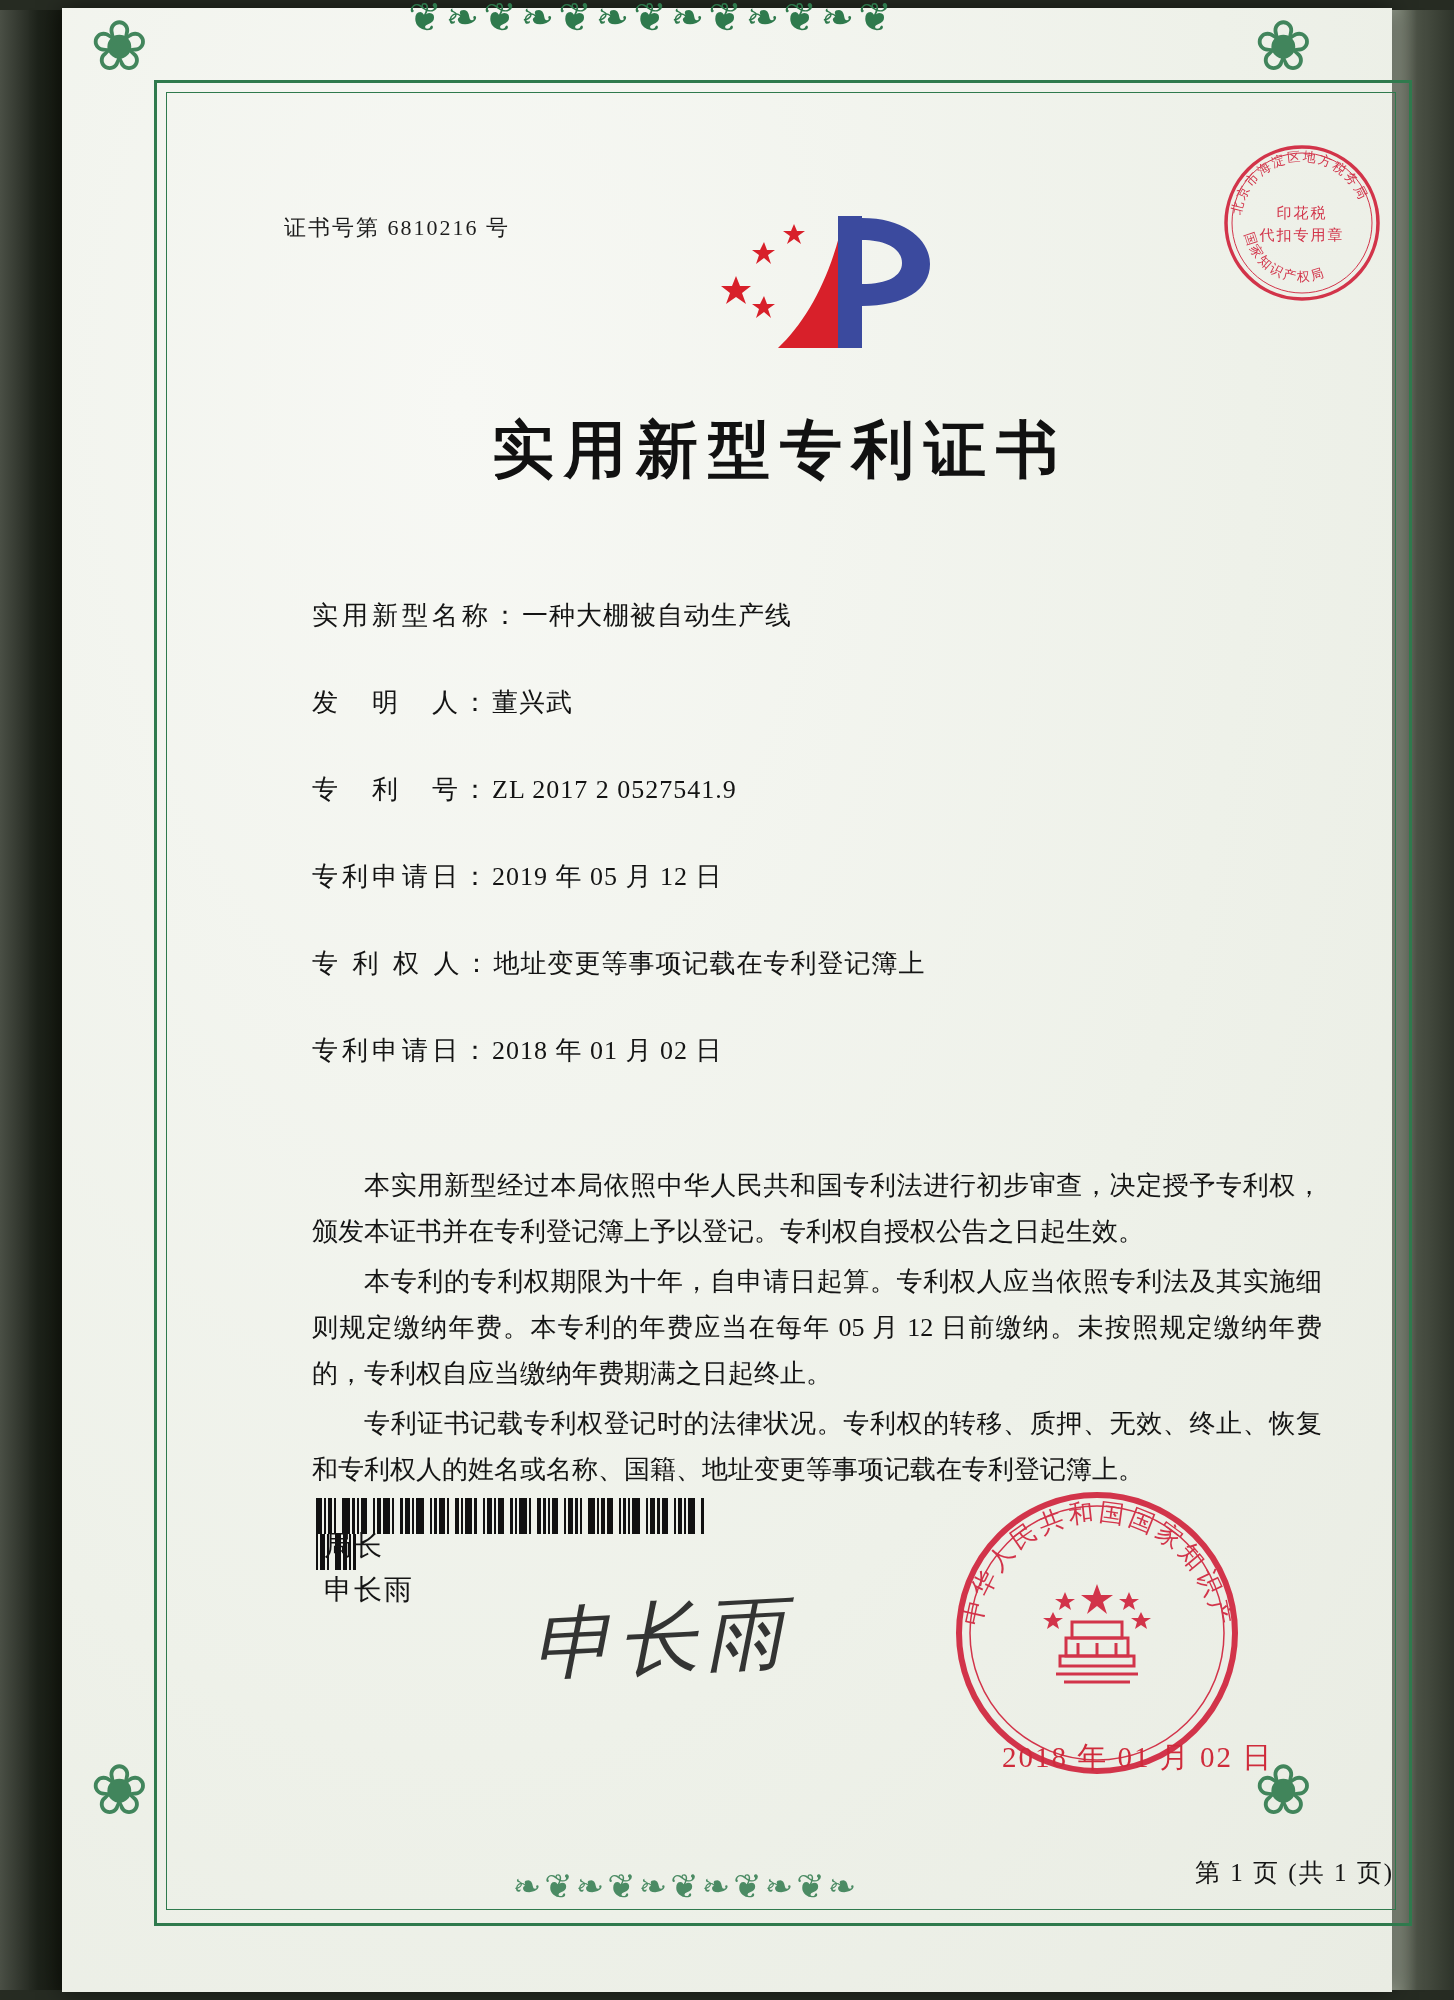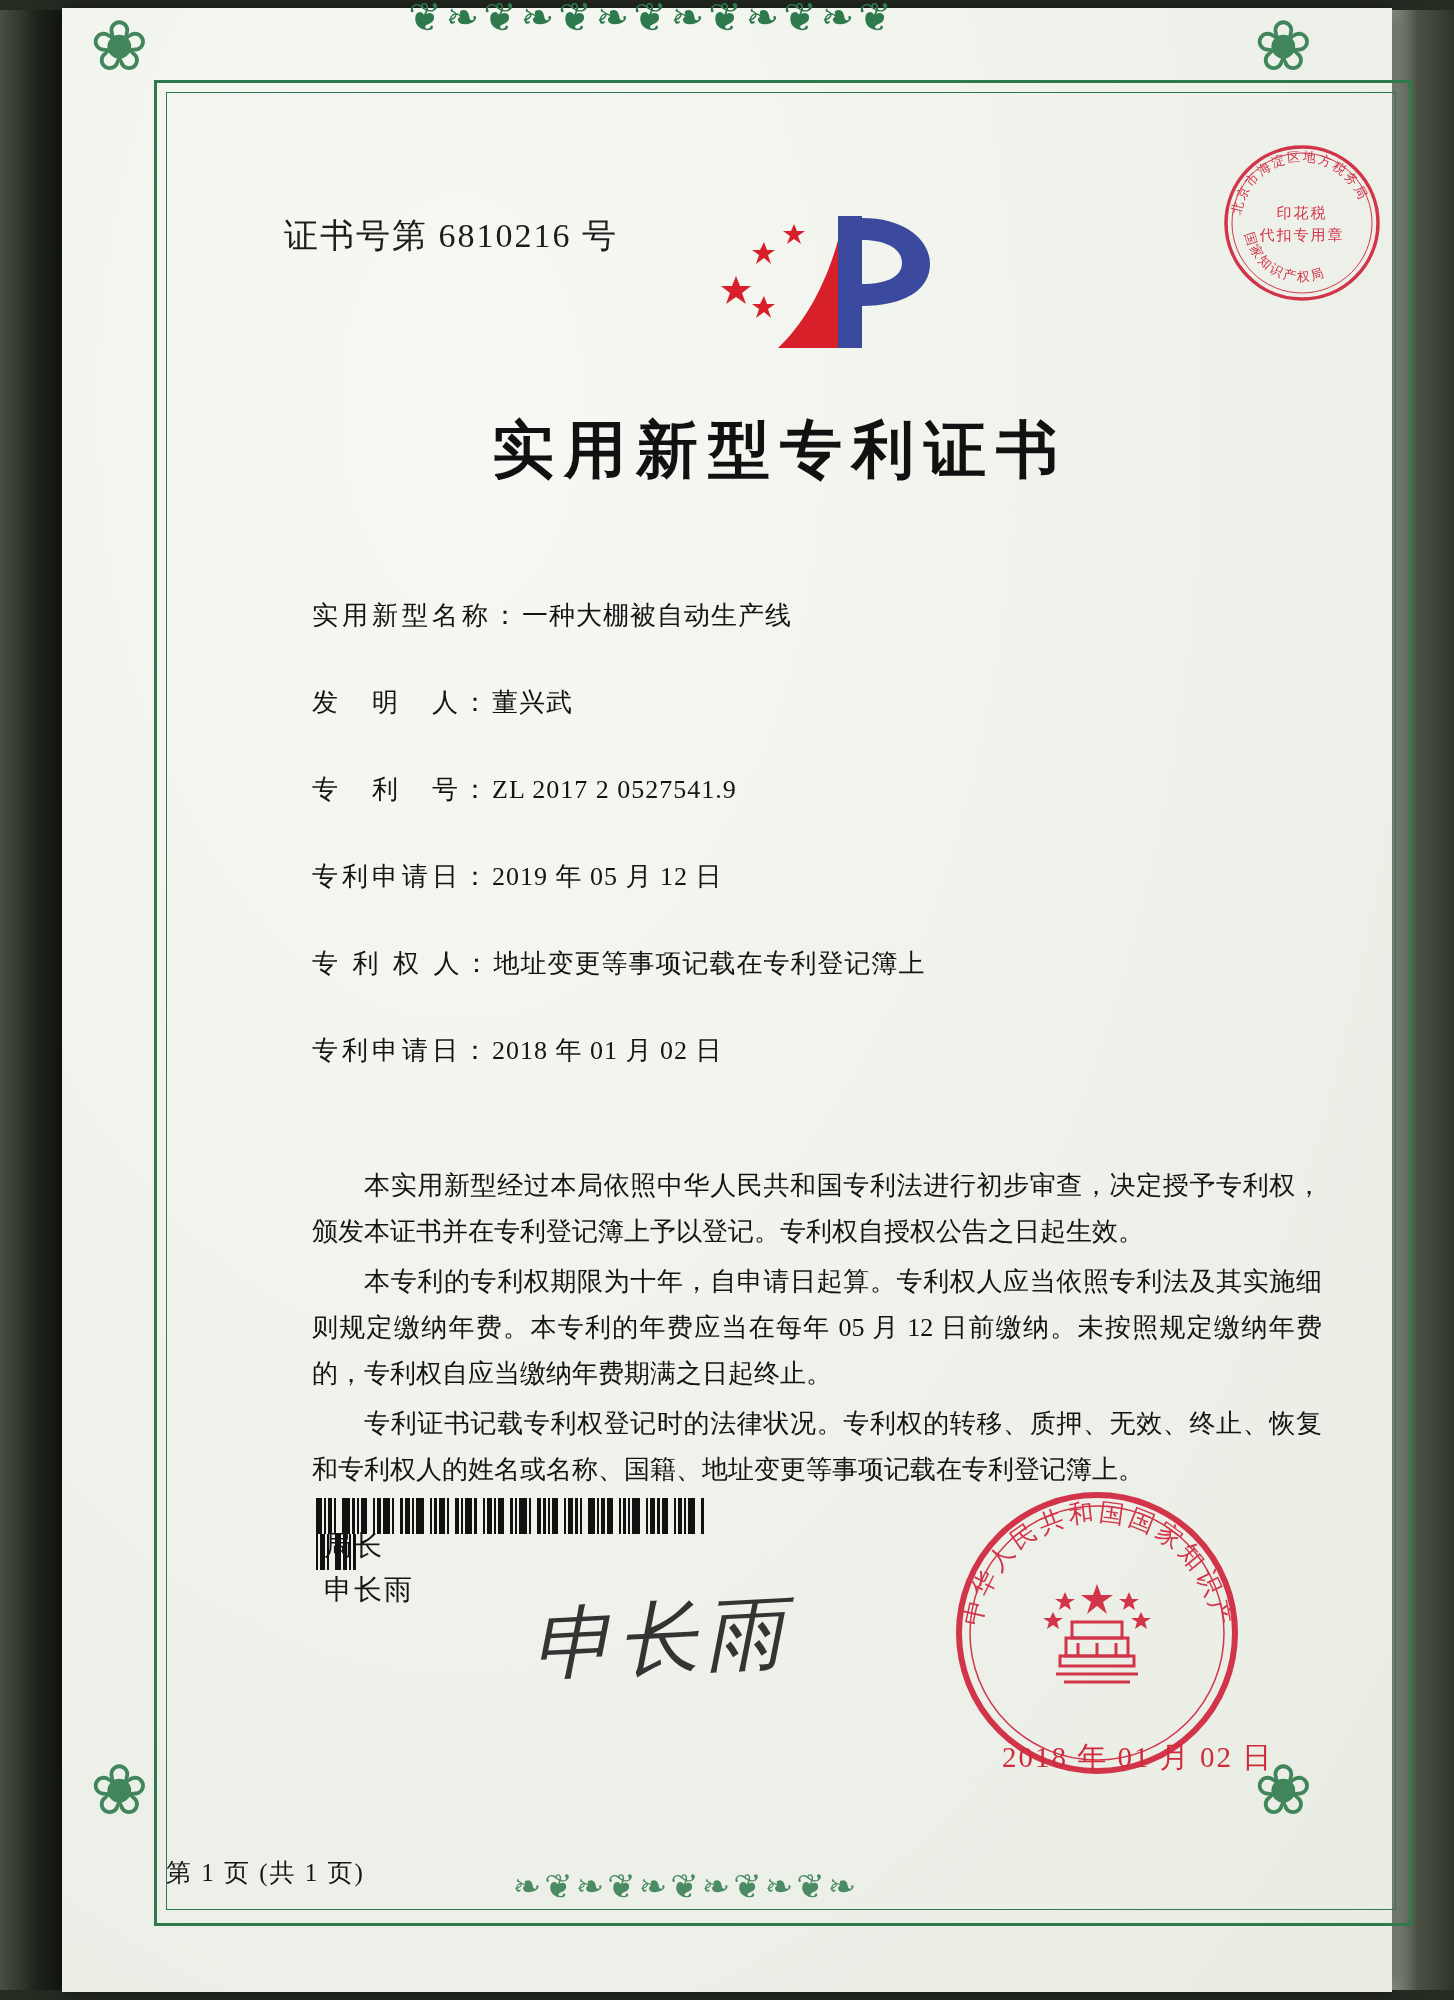--- a/index.html
+++ b/index.html
@@ -105,21 +105,21 @@
     font-size: 70px;
     line-height: 70px;
     opacity: .9;
   }
 
   
   .cert-no {
     position: absolute;
     left: 222px;
     top: 205px;
-    font-size: 34px;
+    font-size: 22px;
     color: #1d1d1d;
     letter-spacing: 2px;
     white-space: nowrap;
     text-align: center;
   }
 
   .logo {
     position: absolute;
     left: 650px;
     top: 200px;
@@ -237,21 +237,21 @@
     color: #cf2b3b;
     letter-spacing: 2px;
     white-space: nowrap;
   }
 
   .page-foot {
     position: absolute;
     left: 104px;
     top: 1848px;
     width: 1228px;
-    text-align: left;
+    text-align: right;
     font-size: 25px;
     color: #141414;
     letter-spacing: 2px;
   }
 </style>
 </head>
 <body>
 
 <div class="scan">
 

